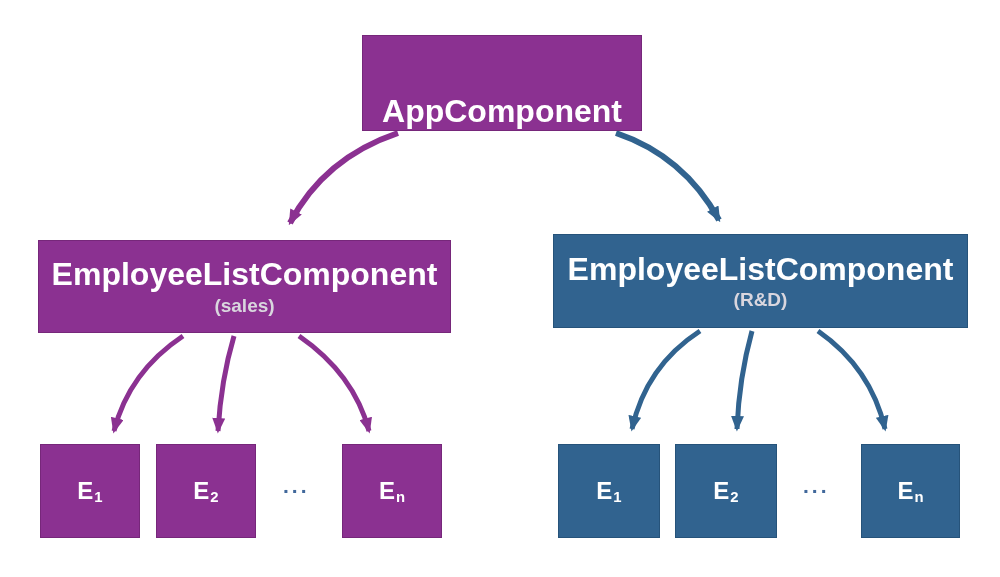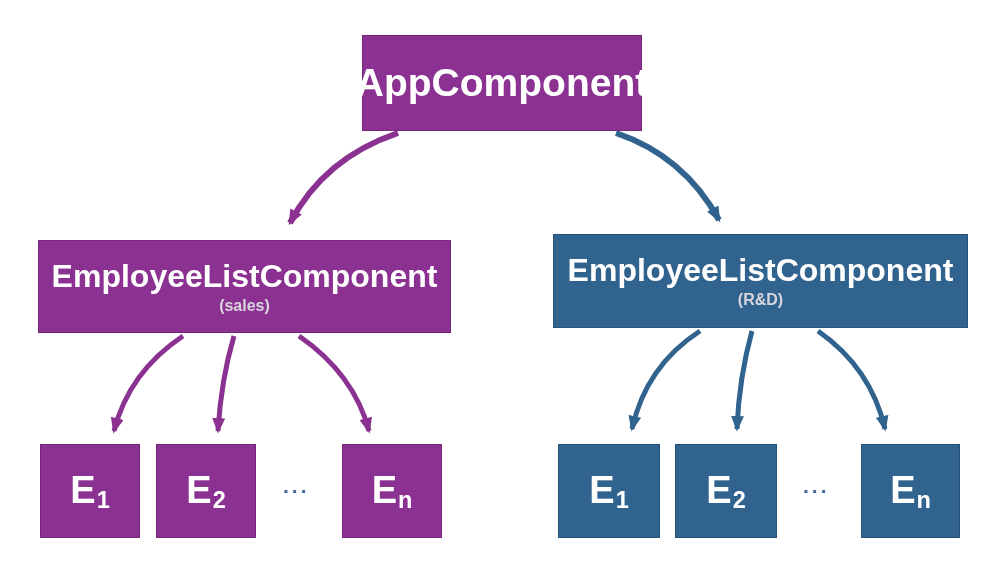--- a/index.html
+++ b/index.html
@@ -25,27 +25,27 @@
     justify-content: center;
     color: var(--text, #ffffff);
     font-weight: bold;
     box-sizing: border-box;
     text-align: center;
     line-height: 1.15;
   }
   .purple { background: var(--purple, #8b3191); border: 1px solid rgba(70, 15, 70, 0.30); }
   .blue   { background: var(--blue, #31638f);   border: 1px solid rgba(12, 45, 75, 0.30); }
 
-  .node-app   { left: 362px; top: 35px;  width: 280px; height: 96px; font-size: 39px; }
+  .node-app   { left: 362px; top: 35px;  width: 280px; height: 96px; font-size: 32px; justify-content: flex-end; }
   .node-sales { left: 38px;  top: 240px; width: 413px; height: 93px; }
   .node-rnd   { left: 553px; top: 234px; width: 415px; height: 94px; }
   .list-label    { font-size: 32px; }
-  .list-sublabel { font-size: 16px; color: var(--subtext, #d9d6de); margin-top: 2px; }
+  .list-sublabel { font-size: 19px; color: var(--subtext, #d9d6de); margin-top: 2px; }
 
-  .leaf { top: 444px; width: 100px; height: 94px; font-size: 38px; }
+  .leaf { top: 444px; width: 100px; height: 94px; font-size: 24px; }
   .leaf-s1 { left: 40px;  }
   .leaf-s2 { left: 156px; }
   .leaf-sn { left: 342px; }
   .leaf-r1 { left: 558px; width: 102px; }
   .leaf-r2 { left: 675px; width: 102px; }
   .leaf-rn { left: 861px; width: 99px;  }
   .subn {
     font-size: 0.62em;
     position: relative;
     top: 0.22em;

